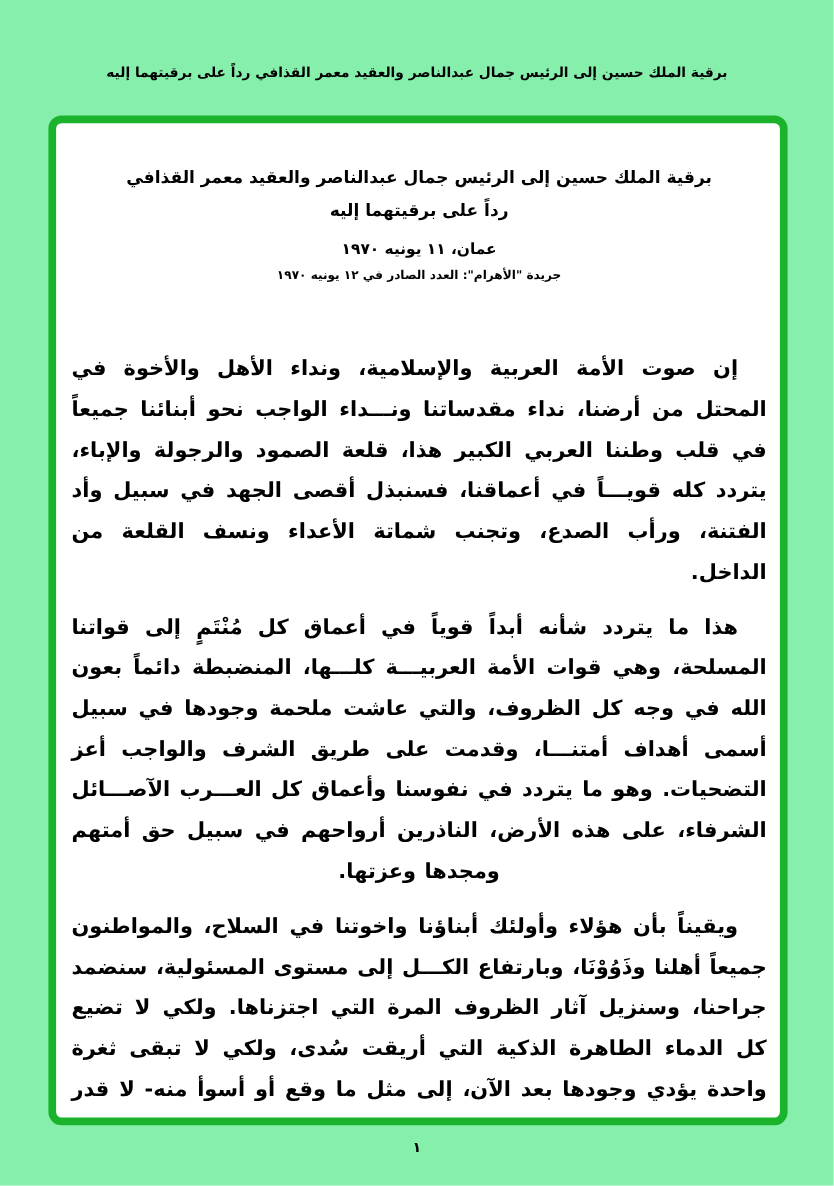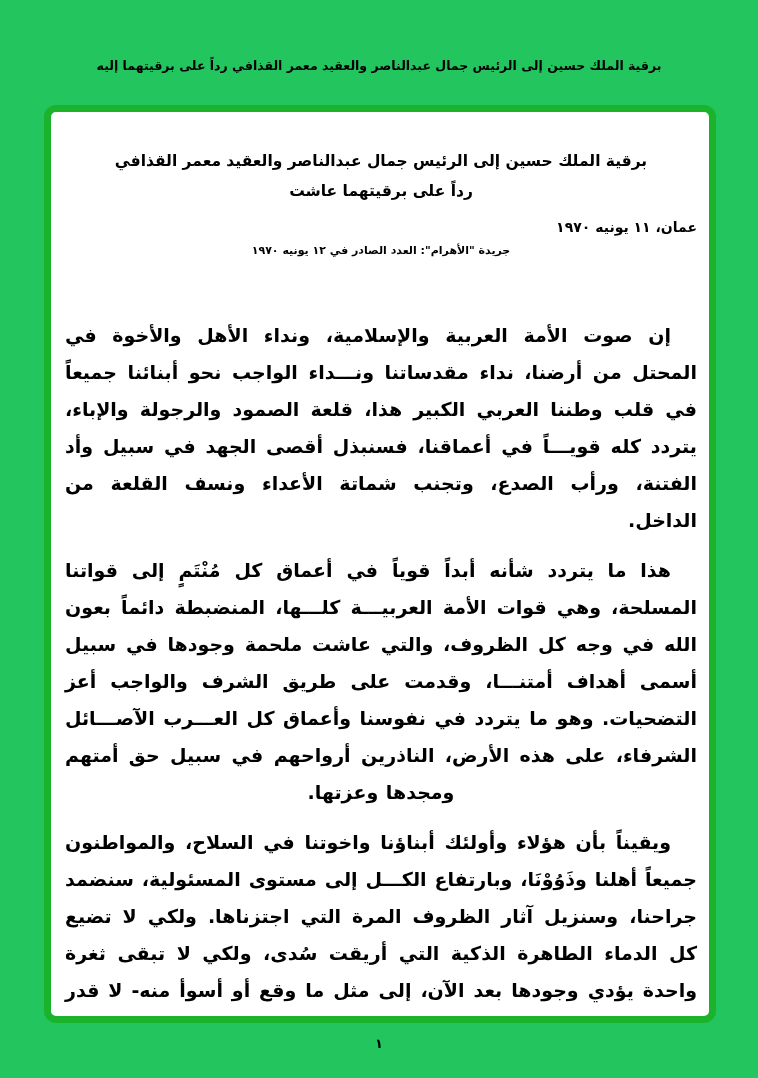--- a/index.html
+++ b/index.html
@@ -6,21 +6,21 @@
   html, body {
     margin: 0; padding: 0;
     width: 758px; height: 1078px;
     background: #ffffff;
     overflow: hidden;
     font-family: "DejaVu Sans", sans-serif;
   }
   .page {
     position: relative;
     width: 758px; height: 1078px;
-    background: #22c55e;
+    background: #86efac;
     direction: rtl;
     color: #000;
   }
   .doc-header {
     position: absolute;
     top: 58px; left: 0; right: 0;
     text-align: center;
     font-size: 12.5px;
     font-weight: bold;
     color: #000;
@@ -37,21 +37,21 @@
   }
   .title-block {
     text-align: center;
     font-weight: bold;
   }
   .title-line {
     font-size: 15.5px;
     line-height: 30px;
   }
   .date-line {
-    text-align: right;
+    text-align: center;
     font-weight: bold;
     font-size: 14px;
     margin-top: 13px;
     letter-spacing: 1px;
   }
   .source-line {
     text-align: center;
     font-weight: bold;
     font-size: 11px;
     margin-top: 9px;
@@ -82,21 +82,21 @@
 <body>
 
 <div class="page">
 
   <div class="doc-header">برقية الملك حسين إلى الرئيس جمال عبدالناصر والعقيد معمر القذافي رداً على برقيتهما إليه</div>
 
   <div class="frame" style="border-color: rgb(27, 179, 44);">
 
     <div class="title-block">
       <div class="title-line">برقية الملك حسين إلى الرئيس جمال عبدالناصر والعقيد معمر القذافي</div>
-      <div class="title-line">رداً على برقيتهما عاشت</div>
+      <div class="title-line">رداً على برقيتهما إليه</div>
     </div>
 
     <div class="date-line">عمان، ١١ يونيه ١٩٧٠</div>
 
     <div class="source-line">جريدة "الأهرام": العدد الصادر في ١٢ يونيه ١٩٧٠</div>
 
     <div class="body-text">
       <p>إن صوت الأمة العربية والإسلامية، ونداء الأهل والأخوة في المحتل من أرضنا، نداء مقدساتنا ونـــداء الواجب نحو أبنائنا جميعاً في قلب وطننا العربي الكبير هذا، قلعة الصمود والرجولة والإباء، يتردد كله قويـــاً في أعماقنا، فسنبذل أقصى الجهد في سبيل وأد الفتنة، ورأب الصدع، وتجنب شماتة الأعداء ونسف القلعة من الداخل.</p>
       <p class="last-center">هذا ما يتردد شأنه أبداً قوياً في أعماق كل مُنْتَمٍ إلى قواتنا المسلحة، وهي قوات الأمة العربيـــة كلـــها، المنضبطة دائماً بعون الله في وجه كل الظروف، والتي عاشت ملحمة وجودها في سبيل أسمى أهداف أمتنـــا، وقدمت على طريق الشرف والواجب أعز التضحيات. وهو ما يتردد في نفوسنا وأعماق كل العـــرب الآصـــائل الشرفاء، على هذه الأرض، الناذرين أرواحهم في سبيل حق أمتهم ومجدها وعزتها.</p>
       <p class="last-center">ويقيناً بأن هؤلاء وأولئك أبناؤنا واخوتنا في السلاح، والمواطنون جميعاً أهلنا وذَوُوْنَا، وبارتفاع الكـــل إلى مستوى المسئولية، سنضمد جراحنا، وسنزيل آثار الظروف المرة التي اجتزناها. ولكي لا تضيع كل الدماء الطاهرة الذكية التي أريقت سُدى، ولكي لا تبقى ثغرة واحدة يؤدي وجودها بعد الآن، إلى مثل ما وقع أو أسوأ منه- لا قدر الله- ولكي تؤدي كل طاقاتنا وإمكانياتنا دورها الكامل في معركة المصير. لن أرضى إلا أن تكـــون هذه المرحلة نقطة تحول جذرية وأساسية، يعرف بعدها كل واجبه وميدانه ويلتزم بأدائه كـــاملاً، وأن يكـــون الصف صفاً واحداً متيناً، يأمن المواطن على نفسه وحياته وملكه، ويأمن الجنـــدي مؤخرتـــه، ويؤمـــن بـــأن الجموع خلفه متراصة ومعه، ويشعر فعلاً بأن كرامته مصانة، وإنها كرامة شعبه وأمته وقادته، وأنـــه أمـــل الجميع وعدة الجميع للمعركة الحاسمة المنتظرة. وكذا الفدائي العربي الشريف، أخوه في السلاح، الذي وهـــب حياته لمقاومة الاحتلال ومقارعة الظلم والعدوان، والذي قام وتهيأ وانطلق بحماية قواتنـــا المســـلحة، ومـــن صفوف شعبنا الواحد، لابد وأن يقف وكل اخوته في صف واحد، لا يفتت من طاقاتـــه وقدراتـــه ســـبب مـــن الأسباب، ولا تعطله تناقضات أو أهواء.</p>

